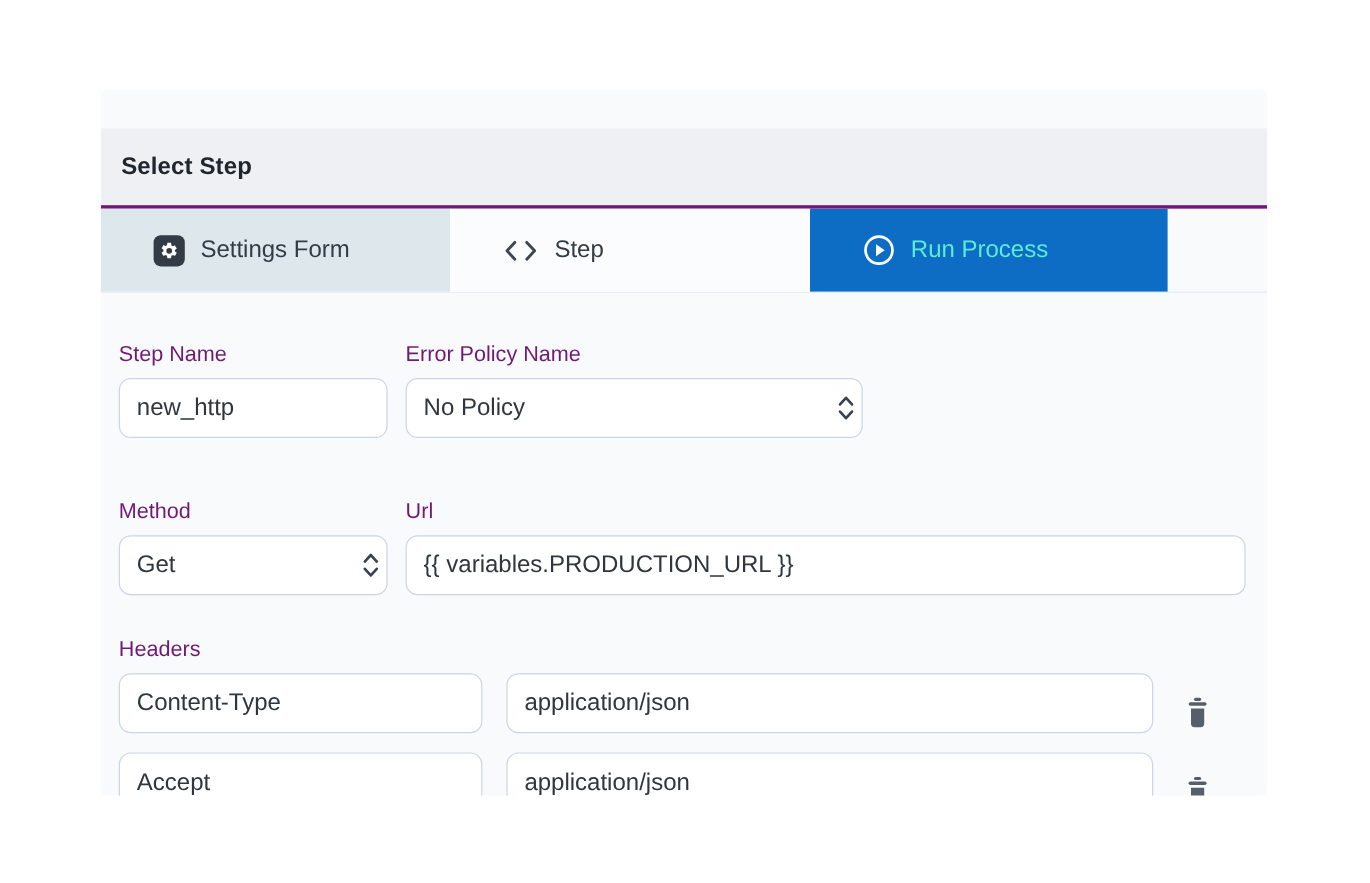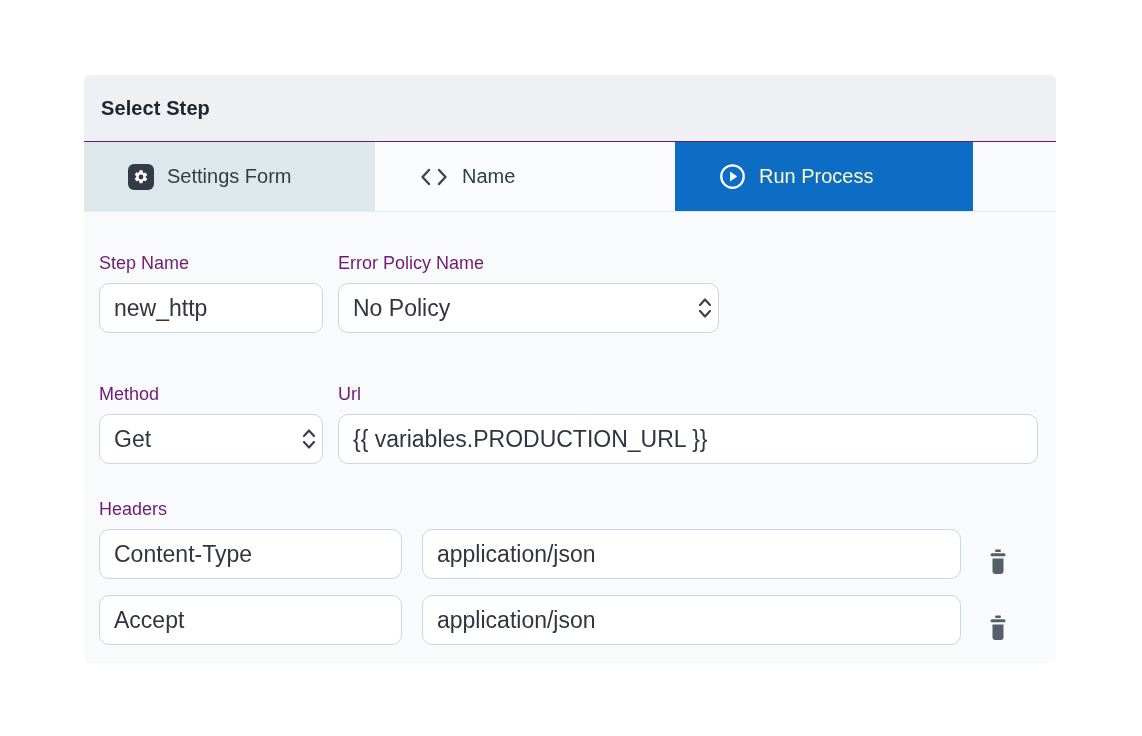--- a/index.html
+++ b/index.html
@@ -14,24 +14,25 @@
     position: absolute;
     left: 84px; top: 75px;
     width: 972px; height: 588px;
     background: #f8fafc;
     border-radius: 6px;
     overflow: hidden;
   }
   .panel-header {
     height: 67px;
     background: #eef0f4;
-    border-bottom: 1px solid #701a75;
+    border-bottom: 3px solid #701a75;
     display: flex;
     align-items: center;
     padding: 0 17px;
+    margin-top: 32px;
   }
   .panel-title {
     font-size: 20px;
     font-weight: 600;
     color: #20262e;
     letter-spacing: 0.1px;
   }
   .tab-bar {
     height: 70px;
     display: flex;
@@ -46,21 +47,21 @@
     cursor: pointer;
     font-size: 20px;
     font-weight: 500;
     color: #333c45;
   }
   .tab-settings { width: 291px; background: #dee7eb; }
   .tab-code { width: 300px; background: #fbfcfd; }
   .tab-run {
     width: 298px;
     background: #0d6cc4;
-    color: #fef9c3;
+    color: #5eead4;
   }
   .gear-box {
     width: 26px; height: 26px;
     background: #333c46;
     border-radius: 6px;
     display: flex;
     align-items: center;
     justify-content: center;
     flex: none;
   }
@@ -75,21 +76,21 @@
   }
   .row { display: flex; }
   .row-1 { margin-bottom: 50px; }
   .row-2 { margin-bottom: 34px; }
   .text-input, .select-box {
     height: 50px;
     background: #ffffff;
     border: 1.5px solid #ccd6e2;
     border-radius: 10px;
     font-family: "Liberation Sans", "DejaVu Sans", sans-serif;
-    font-size: 23px;
+    font-size: 20px;
     color: #2f363e;
     padding: 0 14px;
     outline: none;
   }
   .select-box {
     display: flex;
     align-items: center;
     justify-content: space-between;
     padding-right: 2px;
     cursor: pointer;
@@ -141,21 +142,21 @@
       <span>Settings Form</span>
     </div>
 
     <div class="tab tab-code">
       <span style="display:flex;">
         <svg width="30" height="22" viewBox="0 0 30 22">
           <path d="M10 4 L3.5 11 L10 18" fill="none" stroke="#3e4750" stroke-width="2.4" stroke-linecap="round" stroke-linejoin="round"></path>
           <path d="M20 4 L26.5 11 L20 18" fill="none" stroke="#3e4750" stroke-width="2.4" stroke-linecap="round" stroke-linejoin="round"></path>
         </svg>
       </span>
-      <span>Name</span>
+      <span>Step</span>
     </div>
 
     <div class="tab tab-run">
       <span style="display:flex;">
         <svg width="27" height="27" viewBox="0 0 24 24">
           <circle cx="12" cy="12" r="10" fill="none" stroke="#ffffff" stroke-width="2"></circle>
           <path d="M9.8 7.6 L16.2 12 L9.8 16.4 Z" fill="#ffffff"></path>
         </svg>
       </span>
       <span>Run Process</span>

